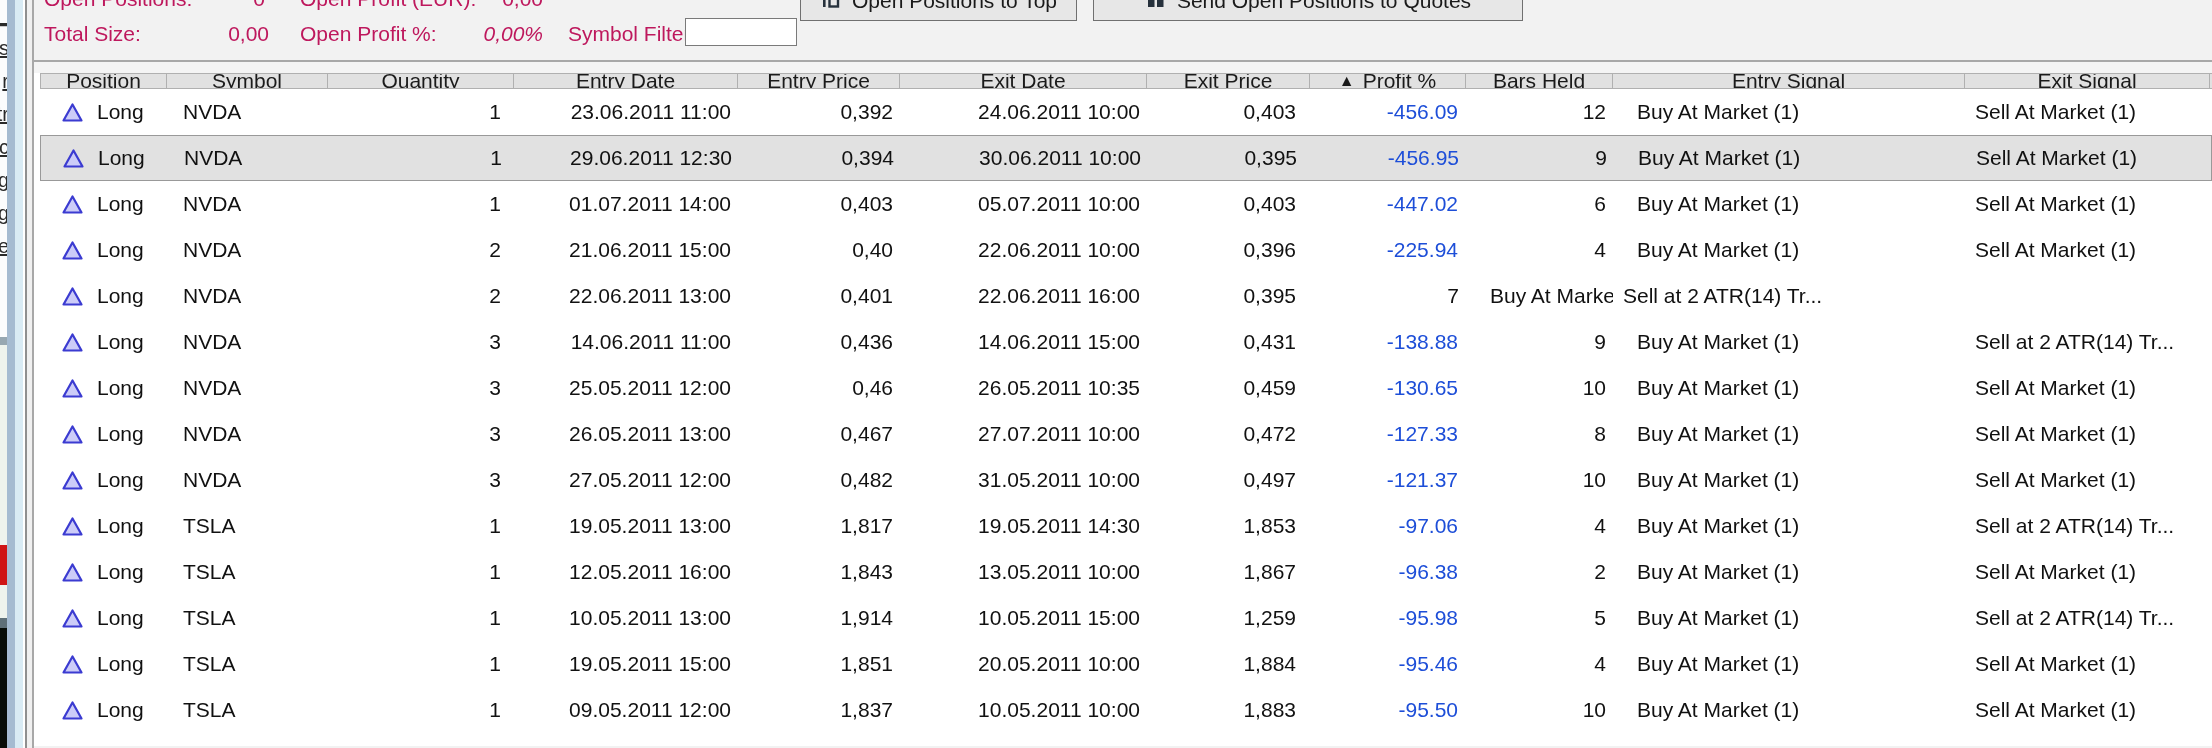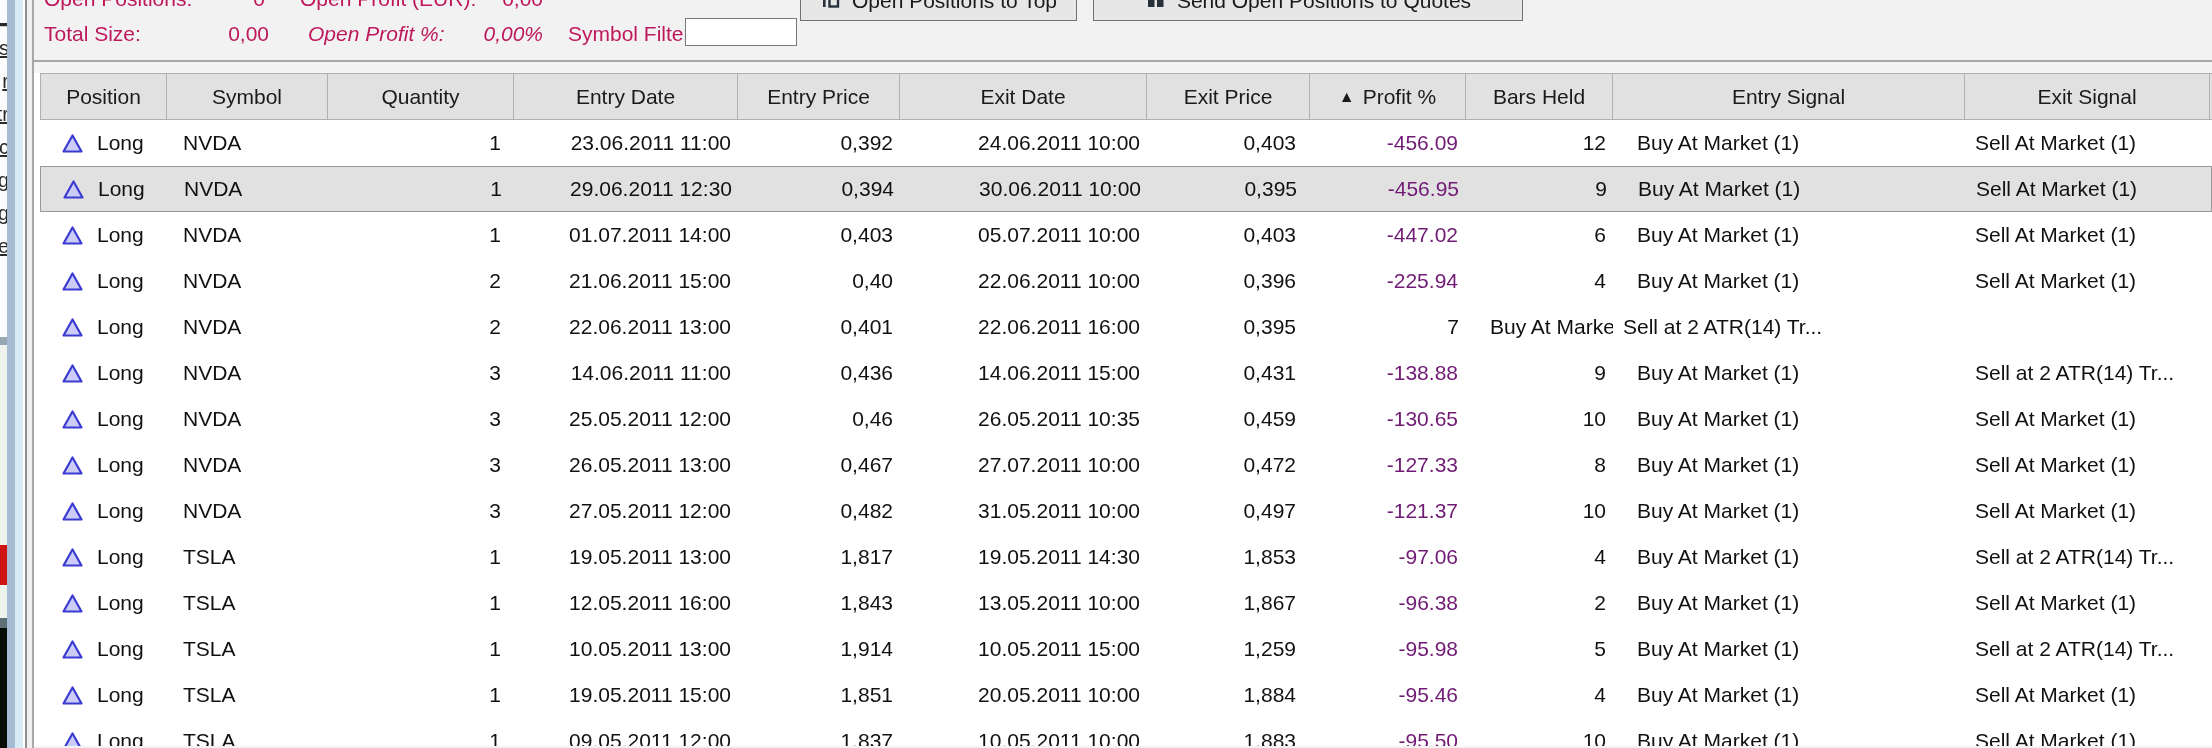--- a/index.html
+++ b/index.html
@@ -29,56 +29,56 @@
     border-left:2px solid #a8a8a8;background:#f2f2f2;}
   .topbar{position:relative;height:62px;background:#f2f2f2;border-bottom:2px solid #a8a8a8;}
   .topbar .lbl,.topbar .val{position:absolute;font-size:21px;color:#be185d;white-space:nowrap;}
   .r1{top:-13px;}
   .r2{top:22px;}
   .val{text-align:right;}
   .muted{color:#9a9a9a;}
   .pos-lbl{left:10px;} .pos-val{left:120px;width:111px;}
   .ope-lbl{left:266px;} .ope-val{left:379px;width:130px;}
   .ts-lbl{left:10px;}  .ts-val{left:120px;width:115px;}
-  .opp-lbl{left:274px;font-style:italic;} .opp-val{left:380px;width:129px;font-style:italic;}
+  .opp-lbl{left:266px;} .opp-val{left:380px;width:129px;font-style:italic;}
   .sf-lbl{left:534px;}
   .sf-input{position:absolute;left:651px;top:18px;width:112px;height:28px;
     border:1px solid #7a7a7a;background:#fff;font-size:19px;padding:0 4px;outline:none;}
 
   .btn{position:absolute;top:-19px;height:40px;border:1px solid #707070;background:#e7e7e7;
     display:flex;align-items:center;justify-content:center;gap:10px;
     font-size:21px;color:#1a1a1a;white-space:nowrap;cursor:default;}
   .btn-top{left:766px;width:277px;}
   .btn-send{left:1059px;width:430px;}
   .bicon{display:inline-block;}
 
   
   .grid-area{position:relative;height:684px;background:#fff;overflow:hidden;}
   .header-gap{height:11px;background:#f4f4f4;}
   .header-row,.row{display:grid;
     grid-template-columns:127px 161px 186px 224px 162px 247px 163px 156px 147px 352px 245px;}
-  .header-row{margin-left:6px;height:47px;background:#e1e1e1;
+  .header-row{margin-left:6px;height:16px;background:#e1e1e1;
     border-top:1px solid #b0b0b0;border-bottom:1px solid #b0b0b0;}
   .hcell{display:flex;align-items:center;justify-content:center;gap:8px;
     font-size:21px;color:#1a1a1a;border-right:1px solid #b0b0b0;white-space:nowrap;overflow:hidden;}
   .hcell:first-child{border-left:1px solid #b0b0b0;}
   .sort-glyph{font-size:16px;line-height:1;}
   .rows{background:#fff;}
   .row{margin-left:6px;height:46px;background:#fff;text-align:center;}
   .row.selected{background:#e1e1e1;border:1px solid #999;}
   .cell{display:flex;align-items:center;font-size:21px;color:#111;white-space:nowrap;overflow:hidden;}
   .c-right{justify-content:flex-end;}
   .c-position{padding-left:22px;gap:14px;}
   .c-symbol{padding-left:16px;}
   .c-quantity{padding-right:13px;}
   .c-entry-date{padding-right:7px;}
   .c-entry-price{padding-right:7px;}
   .c-exit-date{padding-right:7px;}
   .c-exit-price{padding-right:14px;}
-  .c-profit{padding-right:8px;color:#701a75;}
+  .c-profit{padding-right:8px;color:#1d4ed8;}
   .c-bars{padding-right:7px;}
   .c-entry-signal{padding-left:24px;}
   .c-exit-signal{padding-left:10px;}
   .tri-icon svg{display:block;}
 </style>
 </head>
 <body>
 
 <div class="sliver">
   <div>

